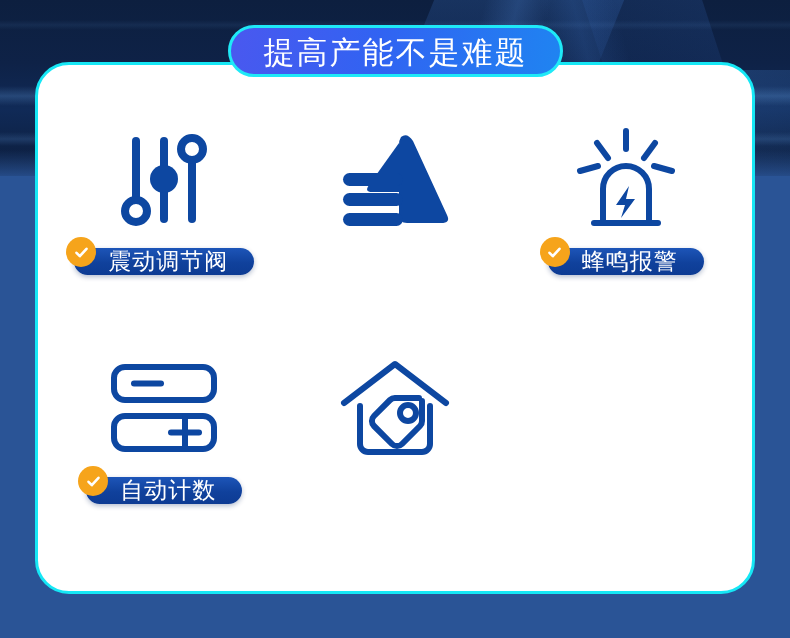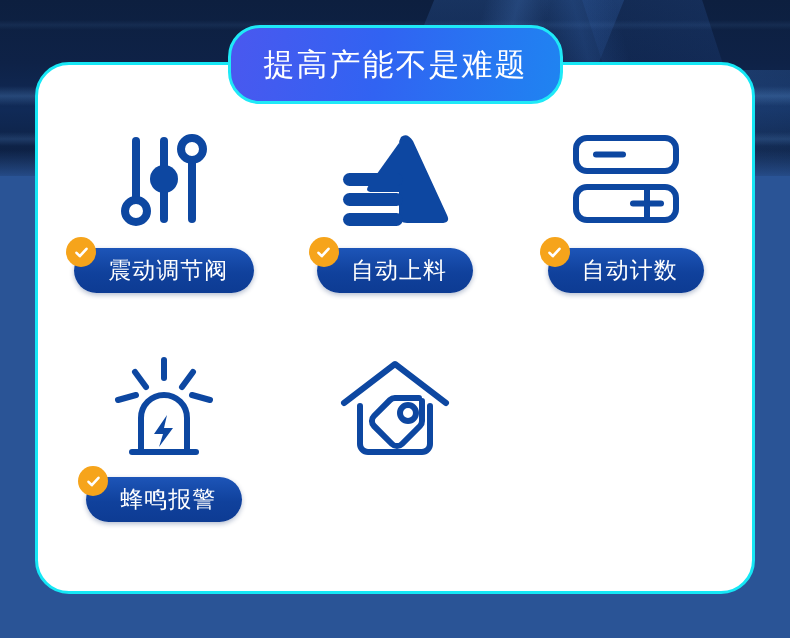--- a/index.html
+++ b/index.html
@@ -83,26 +83,26 @@
     border: 3px solid #16e7f5;
     border-radius: 34px;
   }
 
   
   .title-pill {
     position: absolute;
     left: 228px;
     top: 25px;
     width: 335px;
-    height: 79px;
+    height: 52px;
     border-radius: 32px;
     border: 3px solid #1fe9f7;
     background: linear-gradient(100deg, #4a58ef 0%, #3163f2 45%, #1f84f1 100%);
     display: flex;
-    align-items: center;
+    align-items: flex-end;
     justify-content: center;
     z-index: 5;
   }
   .title-text {
     color: #ffffff;
     font-size: 31px;
     letter-spacing: 2px;
     font-weight: 400;
     white-space: nowrap;
   }
@@ -137,21 +137,21 @@
 
   
   .label-row {
     position: relative;
     display: flex;
     align-items: center;
     justify-content: center;
     margin-top: 4px;
   }
   .label-pill {
-    height: 45px;
+    height: 27px;
     border-radius: 23px;
     background: linear-gradient(180deg, #1d55b8 0%, #10419c 55%, #0d3b93 100%);
     display: flex;
     align-items: center;
     justify-content: center;
     padding: 0 26px 0 34px;
     box-shadow: 0 2px 5px rgba(10,40,100,0.30);
   }
   .label-text {
     color: #ffffff;
@@ -226,52 +226,20 @@
 
     <div class="cell">
       <div class="icon-wrap">
         <svg width="112" height="100" viewBox="0 0 112 100" fill="none">
           <path d="M62 8 q6 -5 12 4 L108 86 q4 8 -6 8 L68 94 q-8 0 -8 -8 L60 16 q0 -5 2 -8 Z" fill="#0d47a1"></path>
           <path d="M60 14 L30 56 q-5 7 3 7 L60 63 Z" fill="#0d47a1"></path>
           <rect x="4" y="44" width="60" height="13" rx="6.5" fill="#0d47a1"></rect>
           <rect x="4" y="64" width="60" height="13" rx="6.5" fill="#0d47a1"></rect>
           <rect x="4" y="84" width="60" height="13" rx="6.5" fill="#0d47a1"></rect>
         </svg>
-      </div>
-      <div class="label-row">
-        <div class="check-badge">
-          <svg width="17" height="17" viewBox="0 0 17 17">
-              <path d="M3.5 8.8 L6.8 12.2 L13.5 4.8" stroke="#ffffff" stroke-width="2.6" fill="none" stroke-linecap="round" stroke-linejoin="round"></path>
-            </svg>
-        </div>
-        <div class="label-pill">
-          <span class="label-text">自动上料</span>
-        </div>
-      </div>
-    </div>
-
-    <div class="cell">
-      <div class="icon-wrap">
-        <svg width="110" height="92" viewBox="0 0 110 92" fill="none">
-          <rect x="5" y="5" width="100" height="33" rx="11" stroke="#0d47a1" stroke-width="6" fill="none"></rect>
-          <line x1="25" y1="21.5" x2="52" y2="21.5" stroke="#0d47a1" stroke-width="6" stroke-linecap="round"></line>
-          <rect x="5" y="54" width="100" height="33" rx="11" stroke="#0d47a1" stroke-width="6" fill="none"></rect>
-          <line x1="62" y1="70.5" x2="90" y2="70.5" stroke="#0d47a1" stroke-width="6" stroke-linecap="round"></line>
-          <line x1="76" y1="57" x2="76" y2="84" stroke="#0d47a1" stroke-width="6" stroke-linecap="round"></line>
-        </svg>
-      </div>
-      <div class="label-row">
-        <div class="check-badge">
-          <svg width="17" height="17" viewBox="0 0 17 17">
-              <path d="M3.5 8.8 L6.8 12.2 L13.5 4.8" stroke="#ffffff" stroke-width="2.6" fill="none" stroke-linecap="round" stroke-linejoin="round"></path>
-            </svg>
-        </div>
-        <div class="label-pill">
-          <span class="label-text">自动计数</span>
-        </div>
       </div>
     </div>
 
     <div class="cell">
       <div class="icon-wrap">
         <svg width="108" height="104" viewBox="0 0 108 104" fill="none">
           <g stroke="#0d47a1" stroke-width="6" stroke-linecap="round">
             <line x1="54" y1="4" x2="54" y2="22"></line>
             <line x1="25" y1="16" x2="36" y2="31"></line>
             <line x1="83" y1="16" x2="72" y2="31"></line>
@@ -290,20 +258,42 @@
             </svg>
         </div>
         <div class="label-pill">
           <span class="label-text">蜂鸣报警</span>
         </div>
       </div>
     </div>
 
     <div class="cell">
       <div class="icon-wrap">
+        <svg width="110" height="92" viewBox="0 0 110 92" fill="none">
+          <rect x="5" y="5" width="100" height="33" rx="11" stroke="#0d47a1" stroke-width="6" fill="none"></rect>
+          <line x1="25" y1="21.5" x2="52" y2="21.5" stroke="#0d47a1" stroke-width="6" stroke-linecap="round"></line>
+          <rect x="5" y="54" width="100" height="33" rx="11" stroke="#0d47a1" stroke-width="6" fill="none"></rect>
+          <line x1="62" y1="70.5" x2="90" y2="70.5" stroke="#0d47a1" stroke-width="6" stroke-linecap="round"></line>
+          <line x1="76" y1="57" x2="76" y2="84" stroke="#0d47a1" stroke-width="6" stroke-linecap="round"></line>
+        </svg>
+      </div>
+      <div class="label-row">
+        <div class="check-badge">
+          <svg width="17" height="17" viewBox="0 0 17 17">
+              <path d="M3.5 8.8 L6.8 12.2 L13.5 4.8" stroke="#ffffff" stroke-width="2.6" fill="none" stroke-linecap="round" stroke-linejoin="round"></path>
+            </svg>
+        </div>
+        <div class="label-pill">
+          <span class="label-text">自动计数</span>
+        </div>
+      </div>
+    </div>
+
+    <div class="cell">
+      <div class="icon-wrap">
         <svg width="110" height="100" viewBox="0 0 110 100" fill="none">
           <path d="M4 45 L55 6 L106 45" stroke="#0d47a1" stroke-width="6" fill="none" stroke-linecap="round" stroke-linejoin="round"></path>
           <path d="M20 48 L20 86 a8 8 0 0 0 8 8 L82 94 a8 8 0 0 0 8 -8 L90 48" stroke="#0d47a1" stroke-width="6" fill="none" stroke-linecap="round" stroke-linejoin="round"></path>
           <path d="M52 42 L82 42 L82 72 L62 85 a7 7 0 0 1 -9 -2 L36 64 a7 7 0 0 1 1 -9 Z" fill="#ffffff"></path>
           <path d="M79 40 L55 40 a7 7 0 0 0 -5 2 L34 58 a7 7 0 0 0 0 10 L52 86 a7 7 0 0 0 10 0 L80 68 a7 7 0 0 0 2 -5 L82 43" stroke="#0d47a1" stroke-width="6" fill="none" stroke-linejoin="round" stroke-linecap="round"></path>
           <circle cx="68" cy="55" r="8" stroke="#0d47a1" stroke-width="6" fill="none"></circle>
         </svg>
       </div>
     </div>
 

